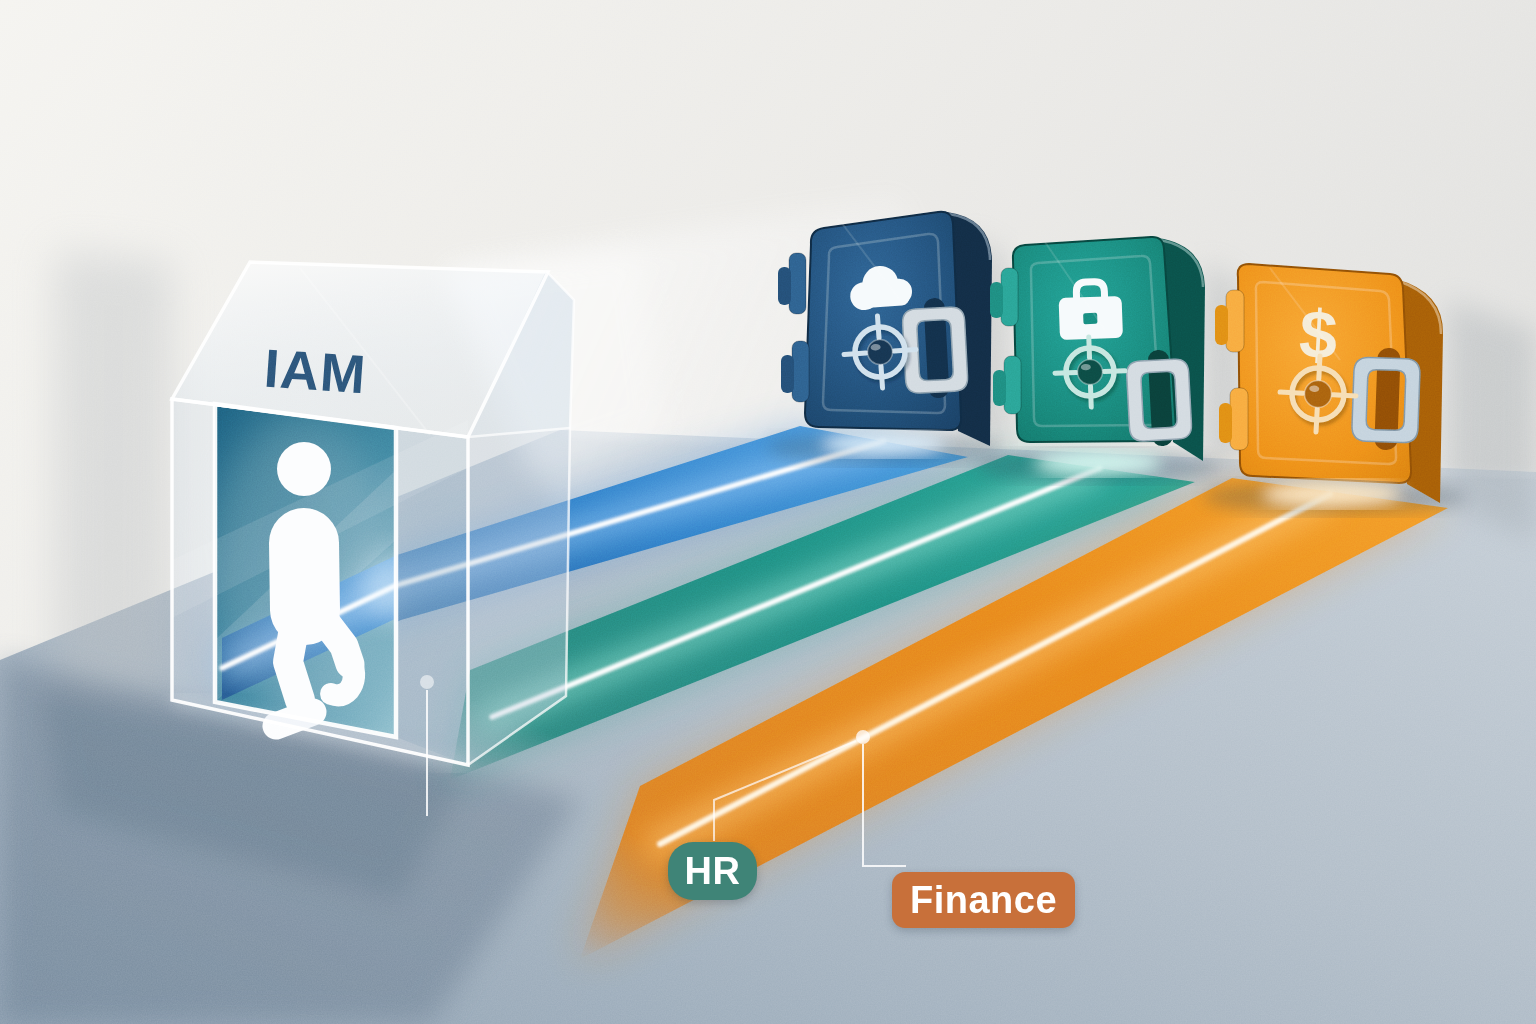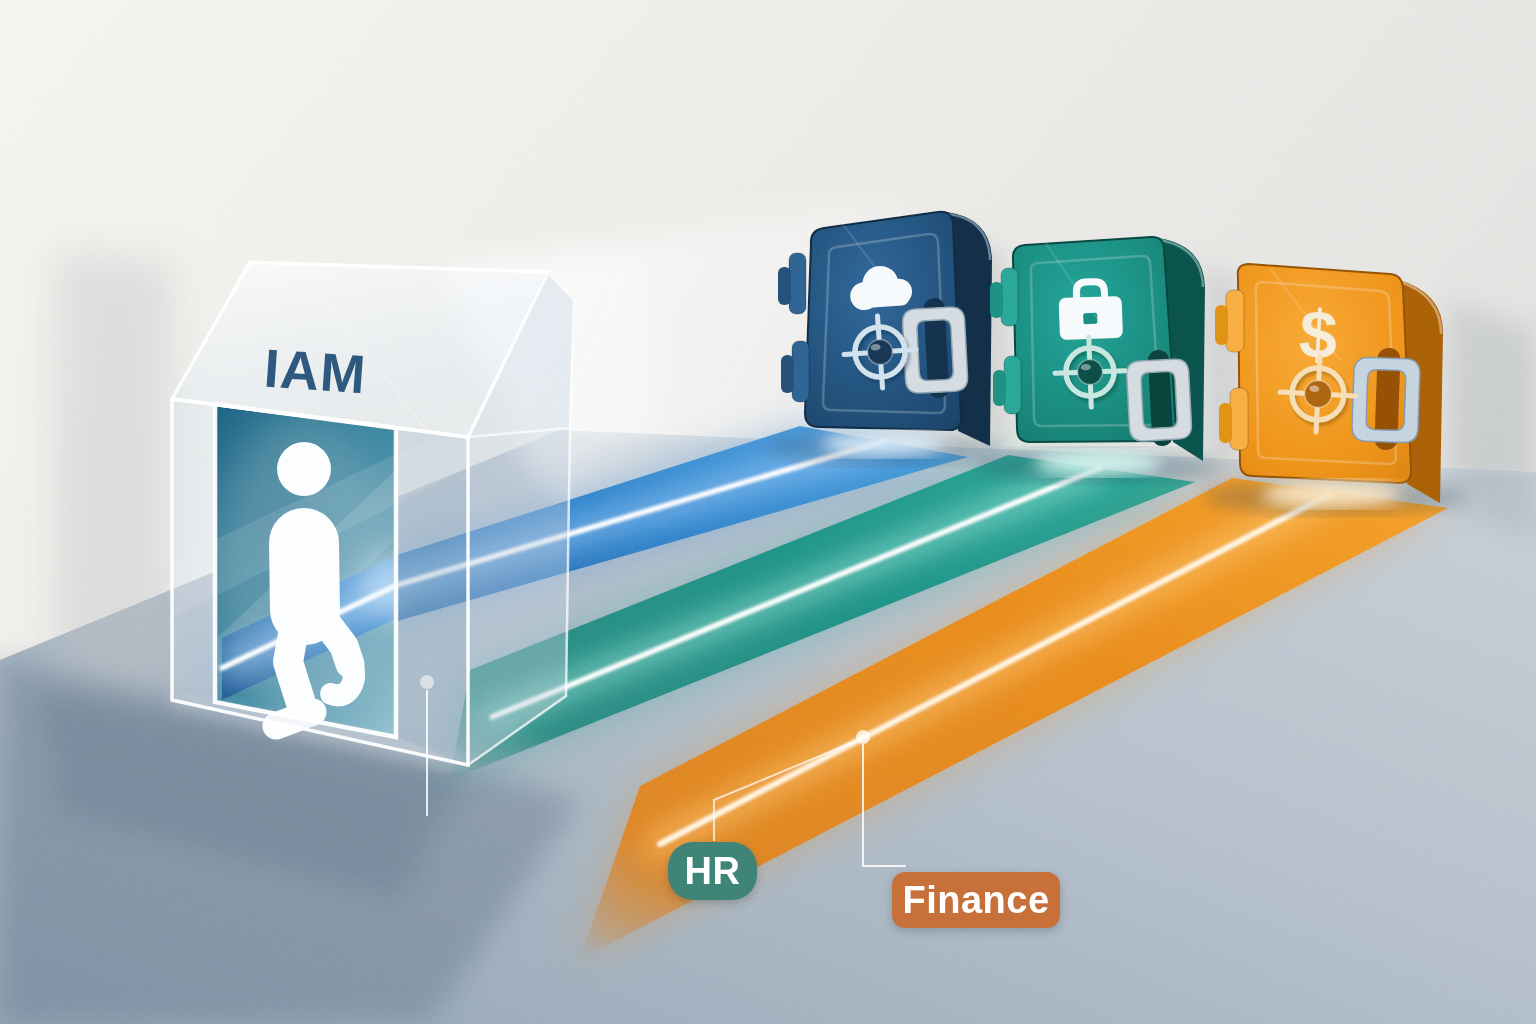--- a/index.html
+++ b/index.html
@@ -4,21 +4,21 @@
 <style>
   html,body{margin:0;padding:0;background:#d8dadb;}
   #stage{position:relative;width:1536px;height:1024px;overflow:hidden;
          font-family:"Liberation Sans", sans-serif;}
   #stage svg.scene{position:absolute;left:0;top:0;}
   .chip{position:absolute;display:flex;align-items:center;justify-content:center;
         color:#fff;font-weight:bold;border-radius:13px;letter-spacing:.5px;
         box-shadow:0 3px 8px rgba(45,60,75,.28);}
   .chip-cloud{left:355px;top:819px;width:128px;height:56px;font-size:38px;}
   .chip-hr{left:668px;top:842px;width:89px;height:58px;font-size:38px;border-radius:25px;}
-  .chip-finance{left:892px;top:872px;width:168px;height:56px;font-size:38px;}
+  .chip-finance{left:892px;top:872px;width:183px;height:56px;font-size:38px;}
   .iam-text{font-weight:bold;font-size:54px;letter-spacing:1px;}
 </style>
 </head>
 <body>
 
 <div id="stage">
 <svg class="scene" width="1536" height="1024" viewBox="0 0 1536 1024">
   <defs>
     <linearGradient id="wallGrad" x1="0" y1="0" x2="1" y2="0.55">
       <stop offset="0" stop-color="#f5f4f0"></stop>

